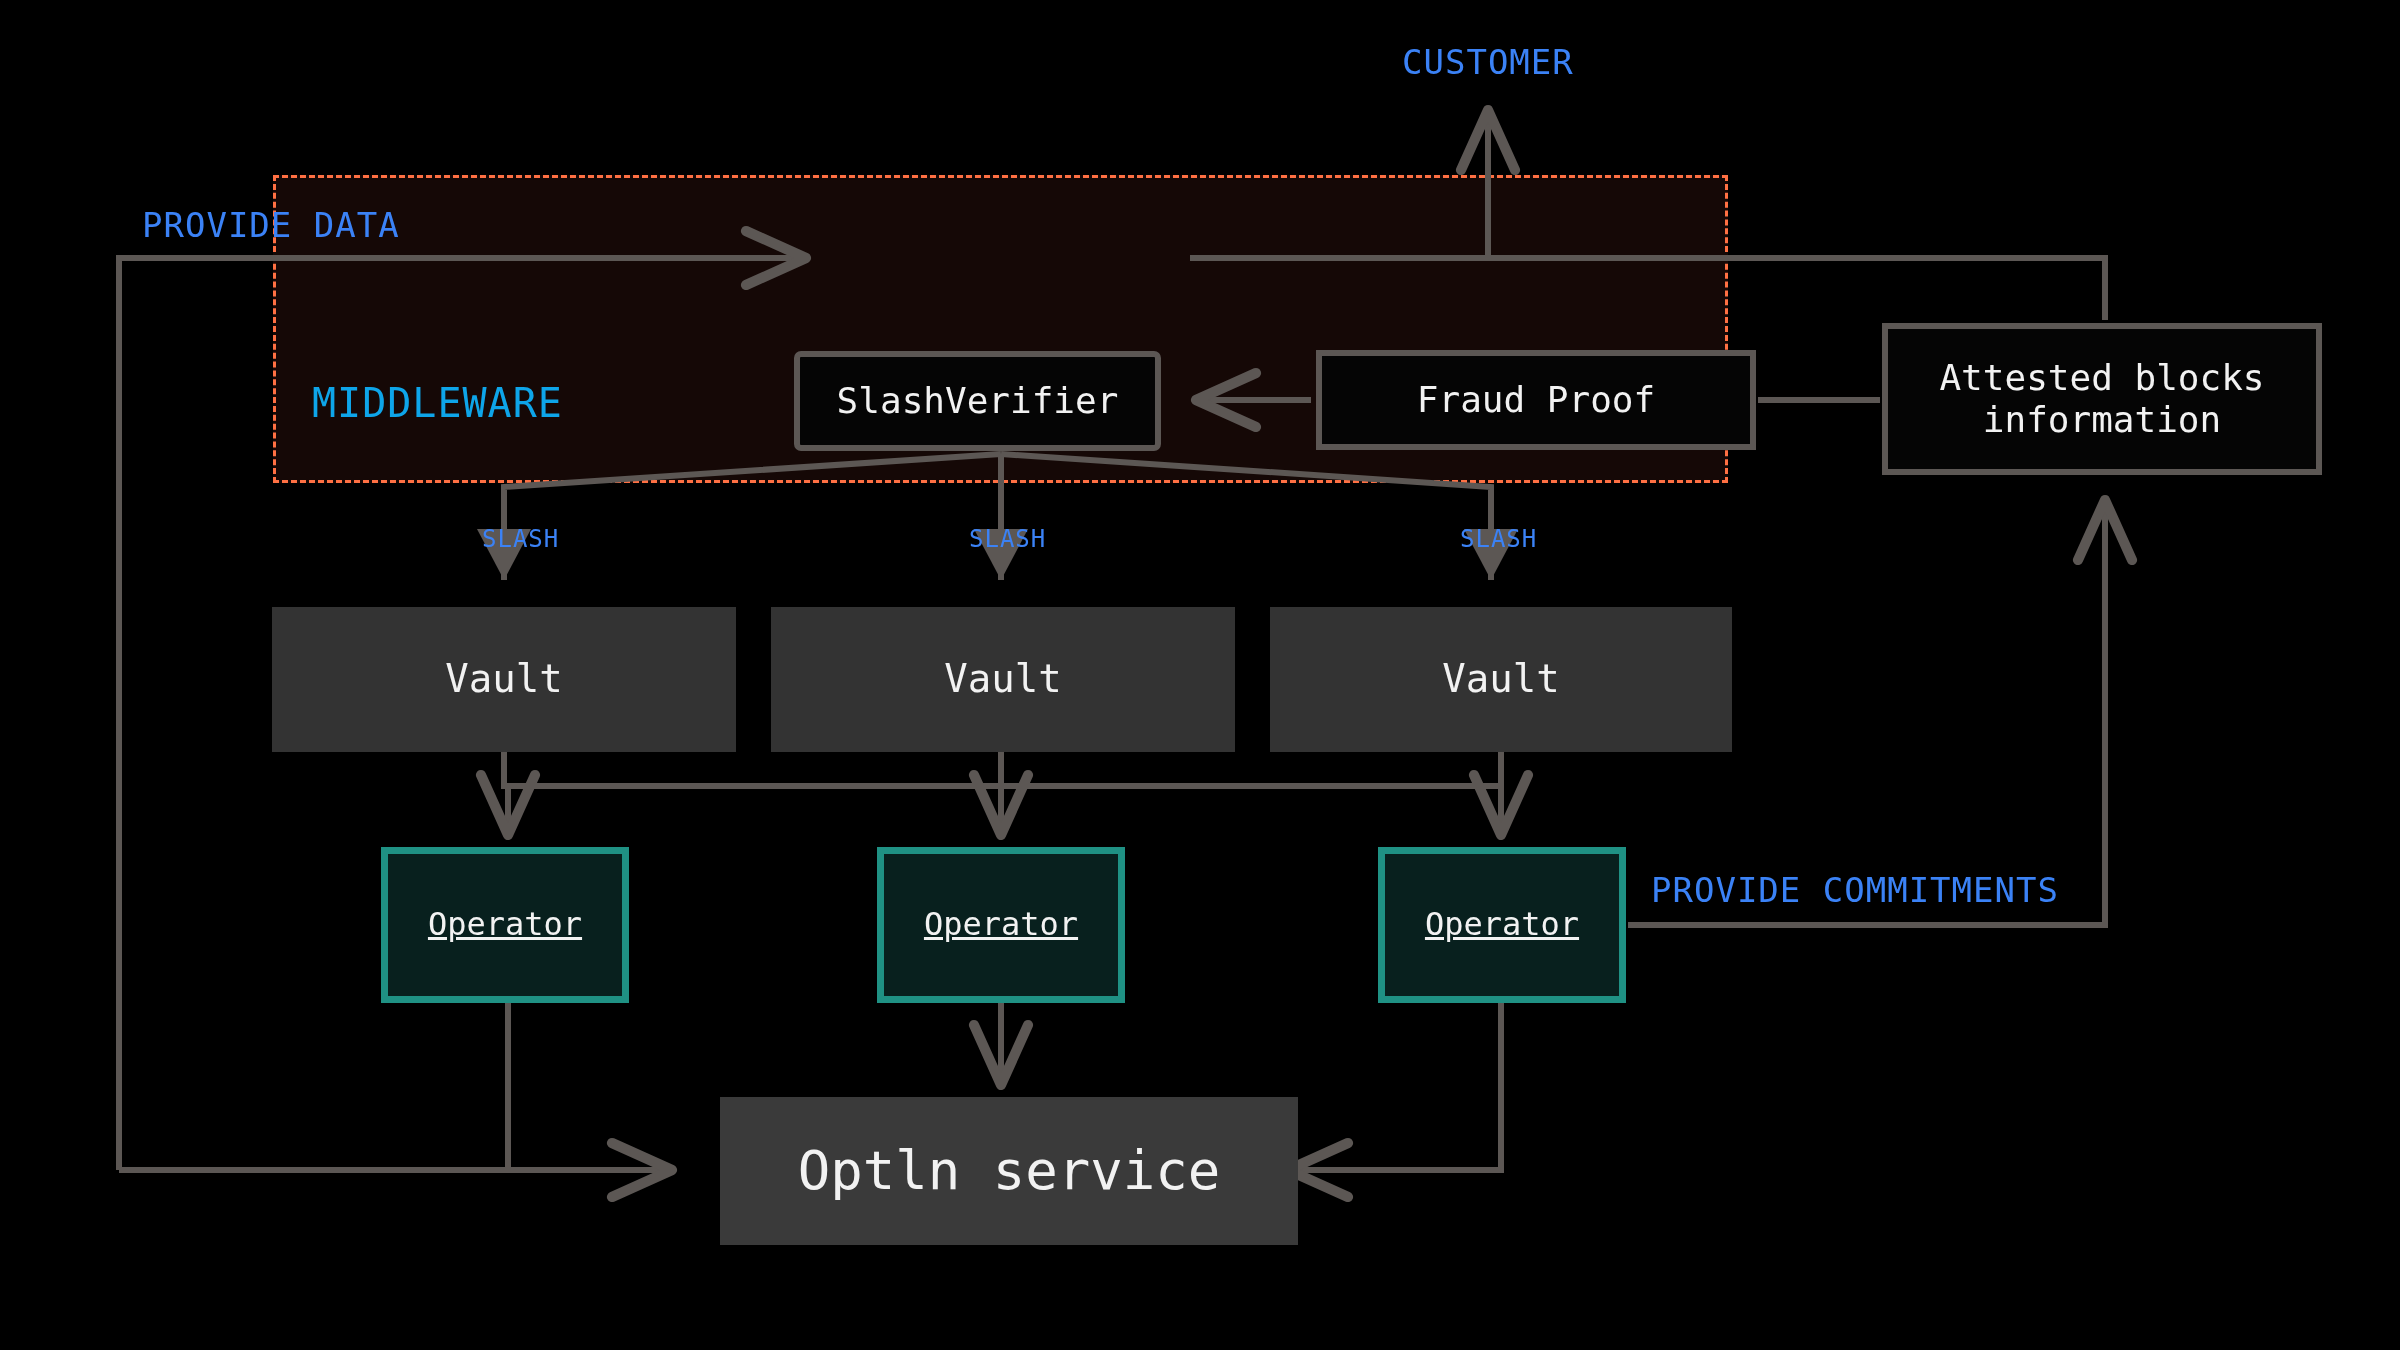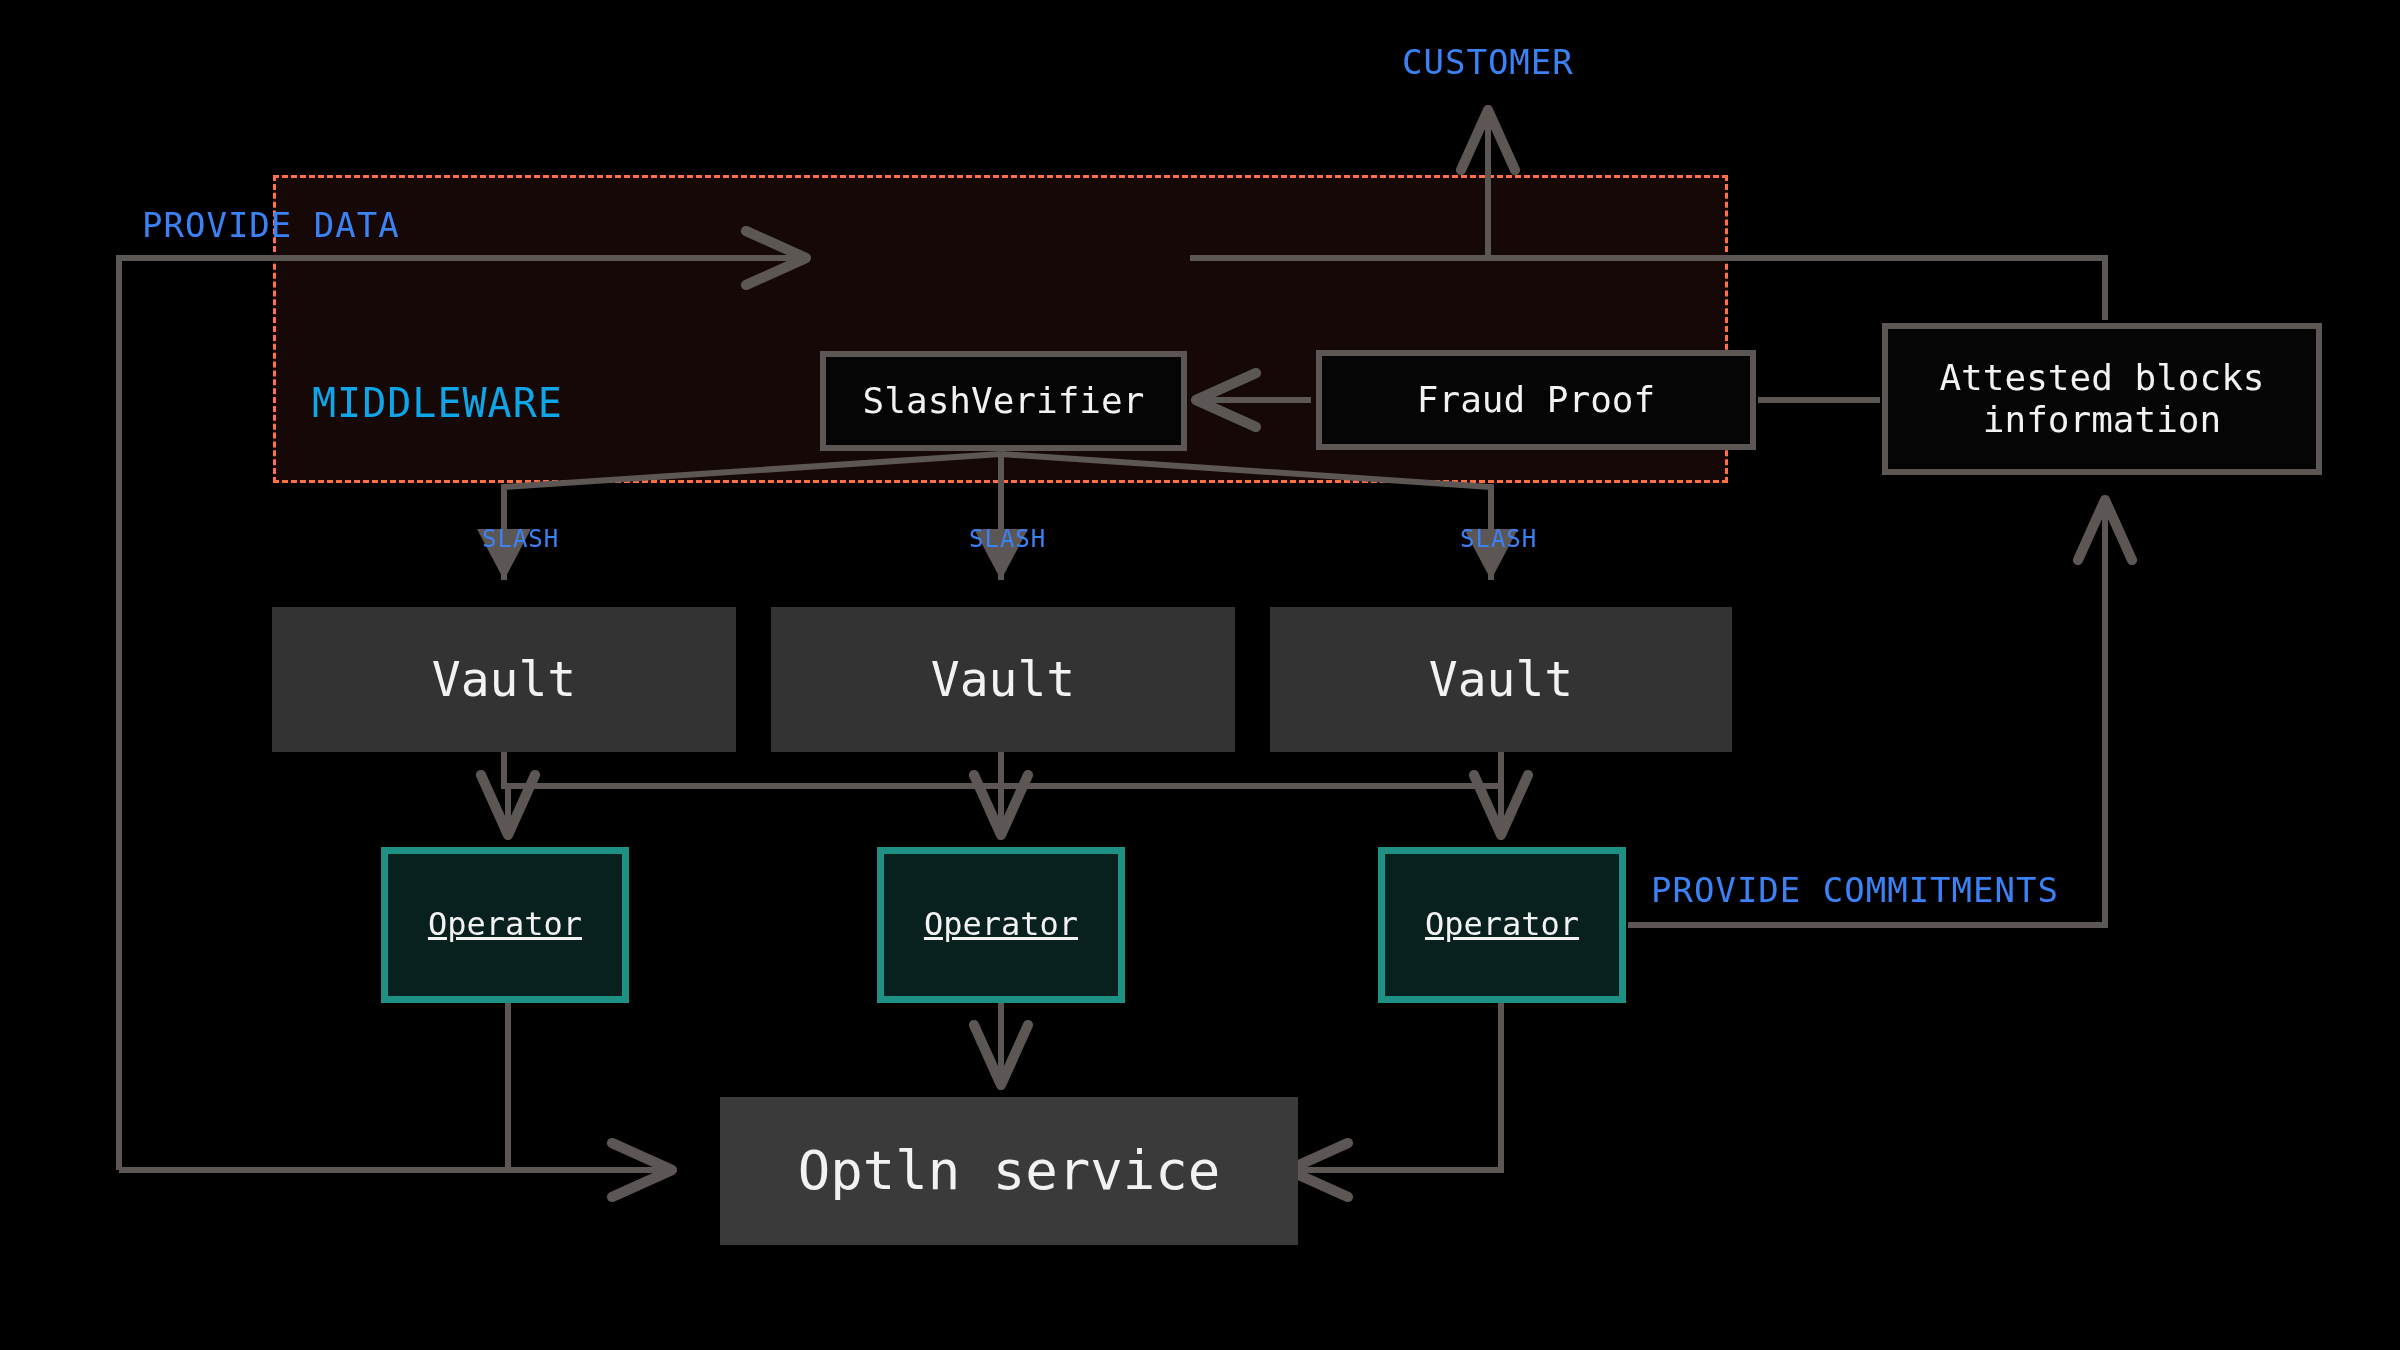--- a/index.html
+++ b/index.html
@@ -9,21 +9,21 @@
   svg.wires{position:absolute;left:0;top:0;width:2400px;height:1350px;}
   .node{position:absolute;box-sizing:border-box;display:flex;align-items:center;
         justify-content:center;text-align:center;color:#f2f2f2;
         font-family:"DejaVu Sans Mono","Liberation Mono",monospace;
         white-space:pre-line;line-height:1.18;}
   .mw-box{position:absolute;box-sizing:border-box;background:#150806;
           border:3px dashed #ff7043;}
   .mw-label{position:absolute;color:#0ea5e9;font-size:40px;letter-spacing:1px;
             font-family:"DejaVu Sans Mono","Liberation Mono",monospace;}
   .outline{background:#050505;border:6px solid #5c5754;font-size:36px;}
-  .vault{background:#333333;border:none;font-size:48px;}
+  .vault{background:#333333;border:none;font-size:39px;}
   .operator{background:#08201e;border:7px solid #1f9184;font-size:32px;text-decoration:underline;}
   .service{background:#3a3a3a;border:none;font-size:54px;}
   .edge-label{position:absolute;color:#3b82f6;
               font-family:"DejaVu Sans Mono","Liberation Mono",monospace;
               white-space:nowrap;}
   .lbl-lg{font-size:34px;letter-spacing:1px;}
   .lbl-sm{font-size:24px;letter-spacing:1px;margin-left:8px;}
 </style>
 </head>
 <body>
@@ -82,21 +82,21 @@
 
   <div class="edge-label lbl-lg" style="left:1402px;top:42px;">CUSTOMER</div>
   <div class="edge-label lbl-lg" style="left:142px;top:205px;">PROVIDE DATA</div>
   <div class="edge-label lbl-lg" style="left:1651px;top:870px;">PROVIDE COMMITMENTS</div>
 
   <div class="edge-label lbl-sm" style="left:474px;top:525px;">SLASH</div>
   <div class="edge-label lbl-sm" style="left:961px;top:525px;">SLASH</div>
   <div class="edge-label lbl-sm" style="left:1452px;top:525px;">SLASH</div>
 
 
-  <div class="node outline" style="left:820px;top:351px;width:367px;height:100px;">SlashVerifier</div>
+  <div class="node outline" style="left:794px;top:351px;width:367px;height:100px;border-radius:7px;">SlashVerifier</div>
 
   <div class="node outline" style="left:1316px;top:350px;width:440px;height:100px;">Fraud Proof</div>
 
   <div class="node outline" style="left:1882px;top:323px;width:440px;height:152px;">Attested blocks
 information</div>
 
   <div class="node vault" style="left:272px;top:607px;width:464px;height:145px;">Vault</div>
   <div class="node vault" style="left:771px;top:607px;width:464px;height:145px;">Vault</div>
   <div class="node vault" style="left:1270px;top:607px;width:462px;height:145px;">Vault</div>
 

